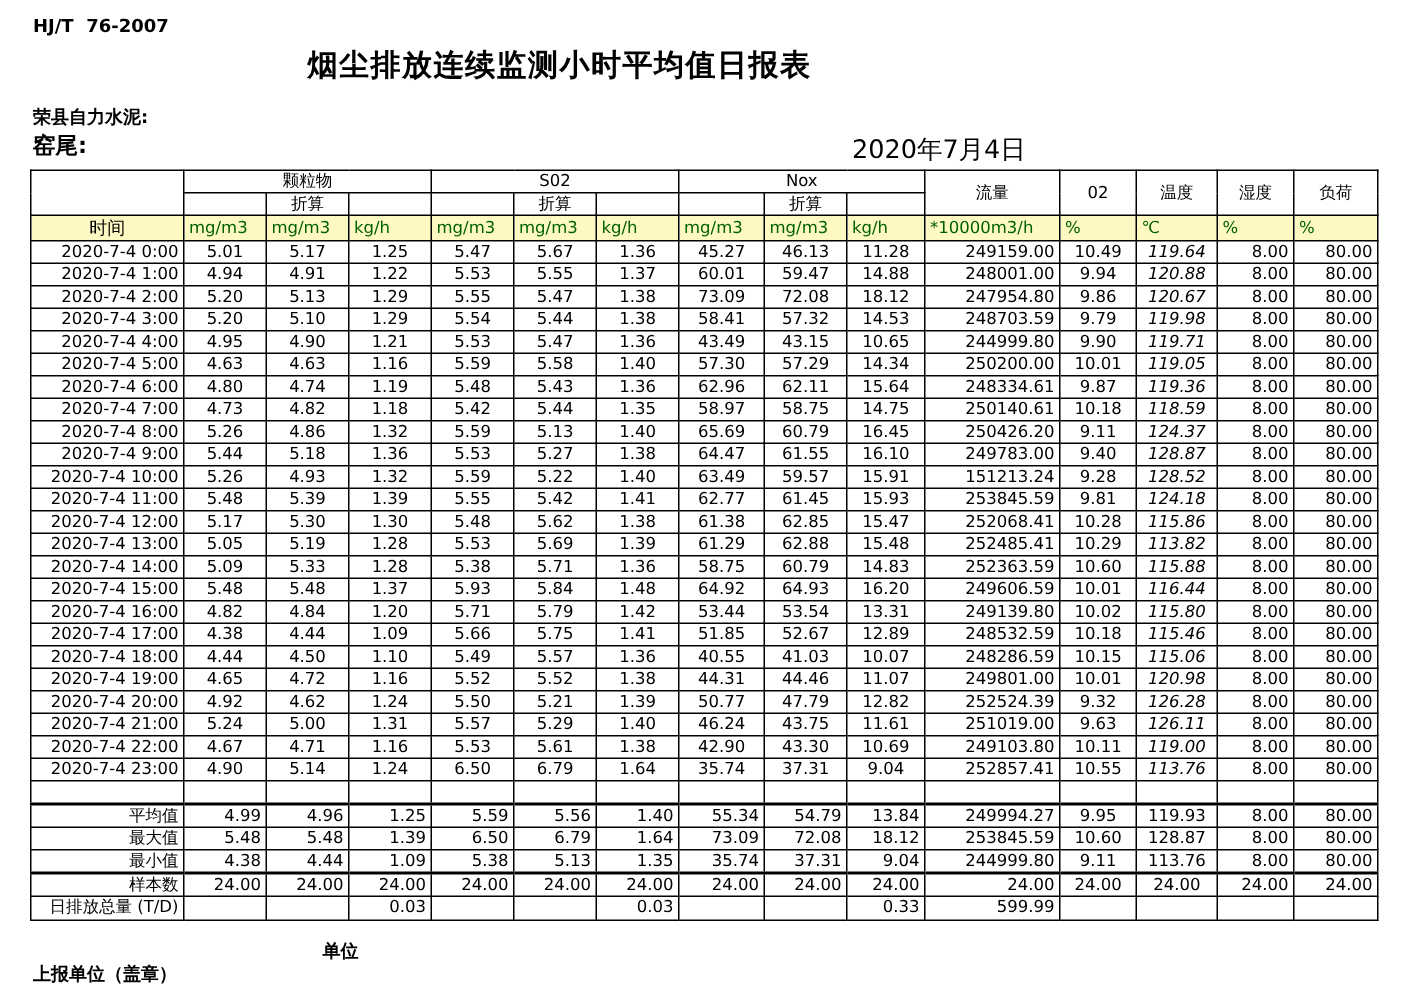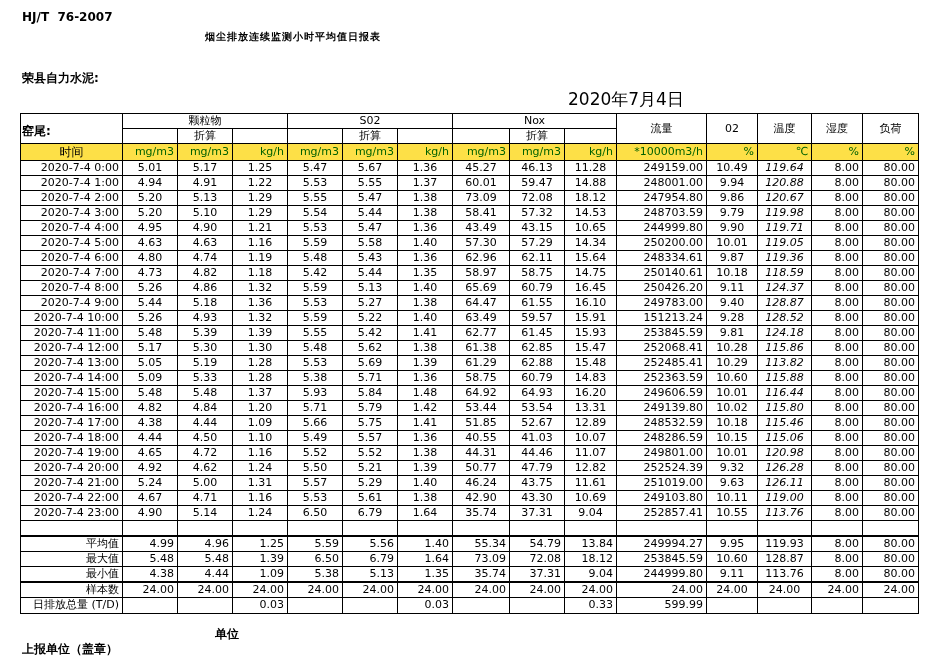--- a/index.html
+++ b/index.html
@@ -4,42 +4,42 @@
 <style>
   * { margin:0; padding:0; box-sizing:border-box; }
   html,body { background:#fff; }
   .page {
     position:relative; width:940px; height:661px; background:#ffffff;
     font-family:"DejaVu Sans","Liberation Sans",sans-serif; color:#000;
     overflow:hidden;
   }
   .abs { position:absolute; white-space:pre; }
   .std-no   { left:22px;  top:10px;  font-size:12px; font-weight:bold; }
-  .title    { left:205px; top:30px;  font-size:10px; font-weight:bold; letter-spacing:1px; }
+  .title    { left:205px; top:30px;  font-size:20px; font-weight:bold; letter-spacing:1px; }
   .company  { left:22px;  top:70px;  font-size:12px; font-weight:bold; }
-  .location { left:22px;  top:88px;  font-size:12px; font-weight:bold;margin-top:35px; }
+  .location { left:22px;  top:88px;  font-size:15px; font-weight:bold; }
   .date     { left:568px; top:88px;  font-size:17px; }
   .ft-total { left:22px;  top:621px; font-size:12px; font-weight:bold; }
   .ft-org   { left:22px;  top:641px; font-size:12px; font-weight:bold; }
   .ft-unit  { left:215px; top:626px; font-size:12px; font-weight:bold; }
 
   table.report {
     position:absolute; left:20px; top:113px;
     border-collapse:collapse; table-layout:fixed; width:899px;
     font-size:11px;
   }
   table.report td {
     border:1px solid #000; padding:0 3px; height:15px; line-height:14px;
     overflow:hidden; white-space:nowrap;
   }
   thead tr.grp td { height:15px; text-align:center; font-size:11px; }
   thead tr.sub td { height:15px; text-align:center; }
   thead td.single { font-size:12px; vertical-align:middle; }
-  tr.green td { background:#fde047; height:17px; }
-  tr.green td.unit { color:#006100; text-align:right; }
+  tr.green td { background:#fef9c3; height:17px; }
+  tr.green td.unit { color:#006100; text-align:left; }
   tr.green td.time-h { color:#000; text-align:center; font-size:12px; }
   .a-c { text-align:center; }
   .a-r { text-align:right; }
   .a-l { text-align:center;font-style:italic; }
   .t-r { text-align:right; }
   .t-l { text-align:right; }
   tr.tt td { border-top-width:2px; }
   tr.total td { height:16px; }
 </style>
 </head>

